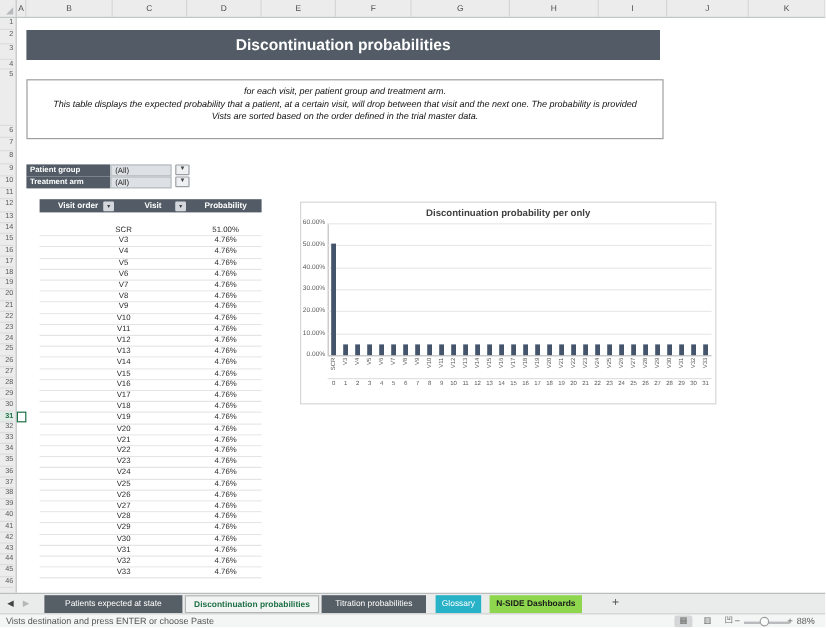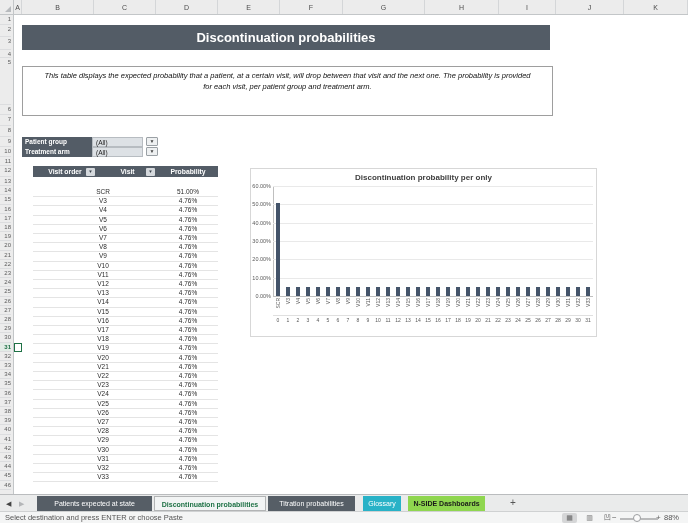--- a/index.html
+++ b/index.html
@@ -159,22 +159,23 @@
       <div class="rownum" style="top: 438px; height: 9.2px;">43</div>
       <div class="rownum" style="top: 447.2px; height: 9.2px;">44</div>
       <div class="rownum" style="top: 456.4px; height: 9.2px;">45</div>
       <div class="rownum" style="top: 465.6px; height: 9.2px;">46</div>
     </div>
 
   <div class="banner">Discontinuation probabilities</div>
 
 
   <div class="desc">
+    <div>for each visit, per patient group and treatment arm.</div>
     <div>This table displays the expected probability that a patient, at a certain visit, will drop between that visit and the next one. The probability is provided</div>
-    <div>for each visit, per patient group and treatment arm.</div>
+    <div>Vists are sorted based on the order defined in the trial master data.</div>
   </div>
 
   <div class="frow" style="top:137px;">
     <div class="flabel">Patient group</div>
     <div class="fval">(All)</div>
     <div class="fbtn">▼</div>
   </div>
   <div class="frow" style="top:147px;">
     <div class="flabel">Treatment arm</div>
     <div class="fval">(All)</div>
@@ -539,21 +540,21 @@
     <span class="tabarrow" style="left:19px;color:#b4b6b8;">▶</span>
     <div class="addtab">+</div>
   <div class="tab" style="left: 37px; width: 115px; background: rgb(86, 94, 102); color: rgb(255, 255, 255); font-weight: normal;">Patients expected at state</div>
       <div class="tab active" style="left: 154px; width: 112px; background: rgb(242, 244, 244); color: rgb(30, 113, 69); font-weight: bold;">Discontinuation probabilities</div>
       <div class="tab" style="left: 268px; width: 87px; background: rgb(86, 94, 102); color: rgb(255, 255, 255); font-weight: normal;">Titration probabilities</div>
       <div class="tab" style="left: 363px; width: 38px; background: rgb(40, 178, 199); color: rgb(255, 255, 255); font-weight: normal;">Glossary</div>
       <div class="tab" style="left: 408px; width: 77px; background: rgb(143, 214, 79); color: rgb(26, 26, 26); font-weight: bold;">N-SIDE Dashboards</div>
     </div>
 
   <div id="statusbar">
-    <span class="stext">Select destination and press ENTER or choose Paste</span>
+    <span class="stext">Vists destination and press ENTER or choose Paste</span>
     <div class="viewbtn pressed" style="left:562px;">▦</div>
     <div class="viewbtn" style="left:582px;">▥</div>
     <div class="viewbtn" style="left:600px;">凹</div>
     <span class="zglyph" style="left:612px;">−</span>
     <div class="ztrack"></div>
     <div class="zknob"></div>
     <span class="zglyph" style="left:656px;">+</span>
     <span class="zpct">88%</span>
   </div>
 

